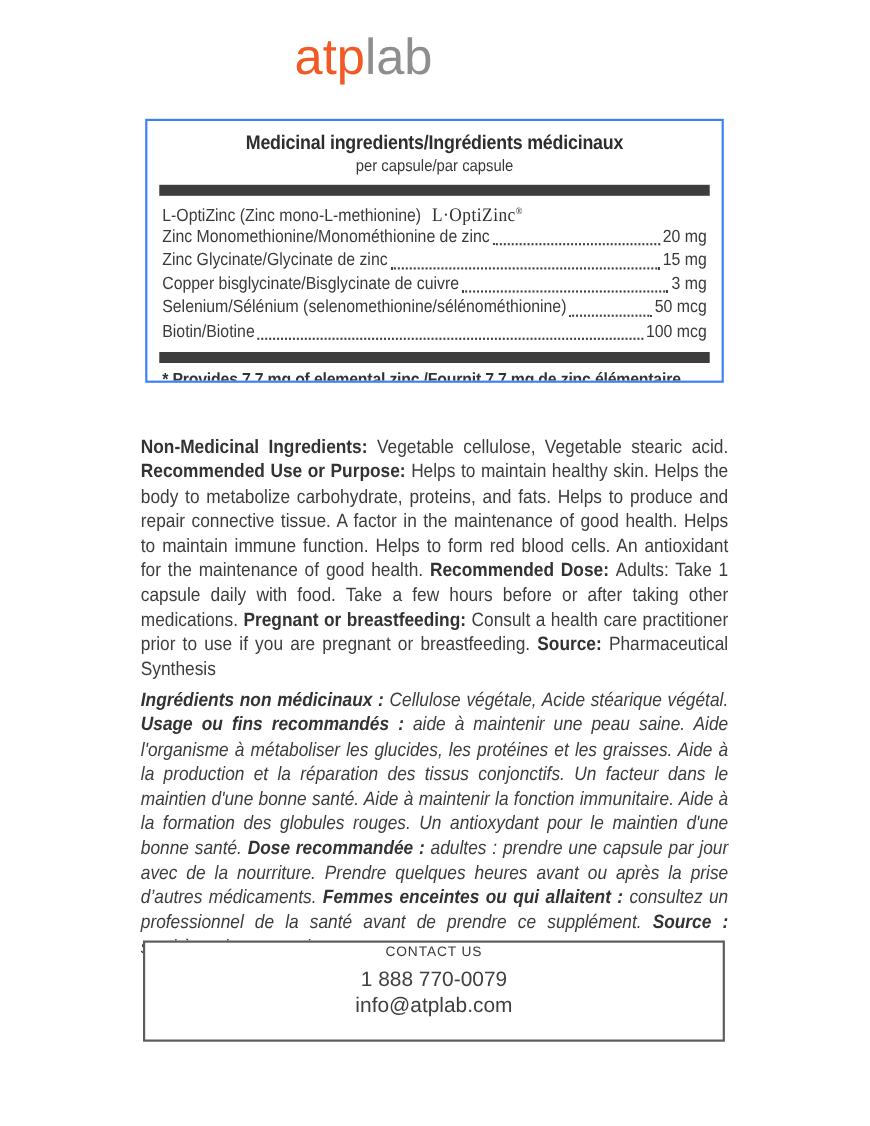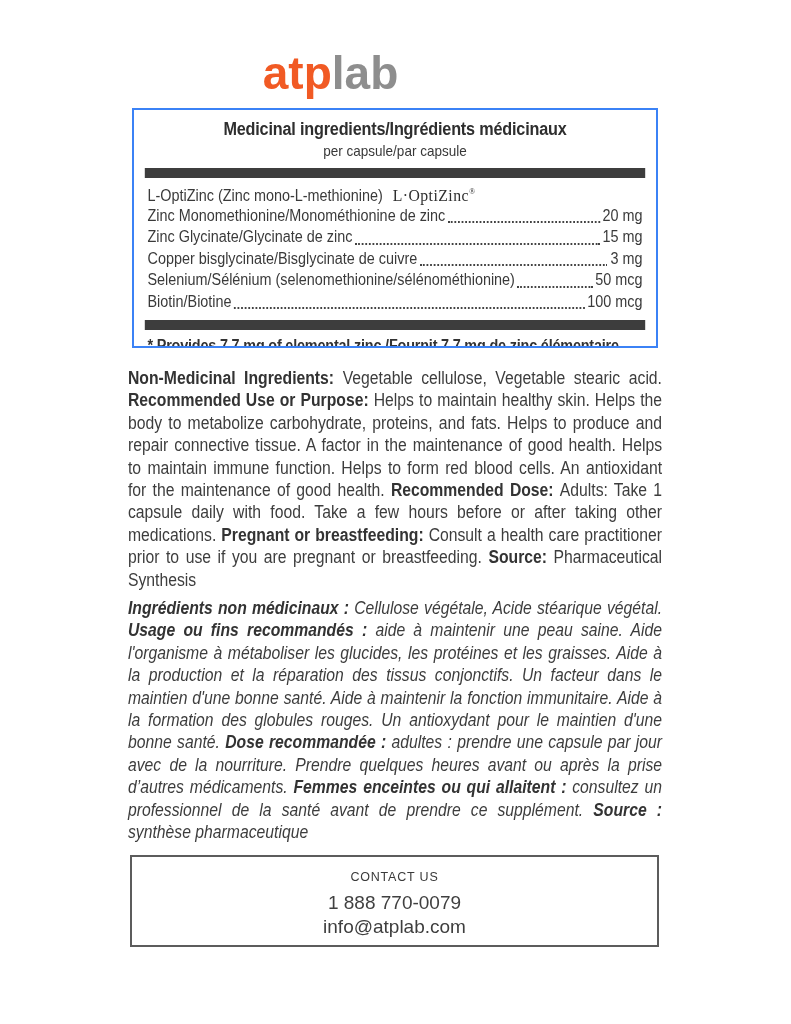--- a/index.html
+++ b/index.html
@@ -5,22 +5,22 @@
   html,body{margin:0;padding:0;background:#ffffff;}
   body{
     width:791px;height:1024px;position:relative;overflow:hidden;
     font-family:"Liberation Sans",sans-serif;color:#3d3d3d;
     -webkit-font-smoothing:antialiased;
   }
   .page{position:absolute;inset:0;background:#fff;}
 
   
   .logo{
-    position:absolute;top:50px;left:0;width:661px;text-align:center;
-    font-weight:bold;font-size:46px;letter-spacing:0px;line-height:1;
+    position:absolute;top:28px;left:0;width:661px;text-align:center;
+    font-weight:normal;font-size:46px;letter-spacing:0px;line-height:1;
   }
   .logo-atp{color:#F15A24;}
   .logo-lab{color:#8E8E8E;}
 
   
   .med-box{
     position:absolute;left:132px;top:108px;width:526px;height:240px;
     border:2px solid #3b82f6;box-sizing:border-box;background:#fff;overflow:hidden;
   }
   .med-inner{width:580px;transform:scaleX(0.9);transform-origin:0 0;}
@@ -37,35 +37,35 @@
   .leader{flex:1;border-bottom:2px dotted #424242;align-self:flex-end;margin:0 3px 5px;}
   .amount{white-space:nowrap;}
   .brand-serif{
     font-family:"Liberation Serif",serif;font-size:17.5px;margin-left:11px;
     letter-spacing:0.5px;color:#2f2f2f;
   }
   .brand-serif sup{font-size:9px;vertical-align:super;}
   .footnote{padding:7px 15px 0;font-weight:bold;font-size:16px;color:#333;letter-spacing:-0.2px;}
 
   
-  .para{position:absolute;left:128px;width:534px;}
+  .para{position:absolute;left:128px;width:534px;margin-top:28px;}
   .para-inner{
     width:594px;transform:scaleX(0.899);transform-origin:0 0;
     text-align:justify;font-size:17.5px;line-height:22.4px;color:#3d3d3d;
   }
   .para .b{font-weight:bold;color:#333333;}
   .para-en{top:367px;}
   .para-fr{top:597px;font-style:italic;}
 
   
   .contact{
     position:absolute;left:130px;top:855px;width:529px;height:92px;
     border:2px solid #5c5c5c;box-sizing:border-box;text-align:center;background:#fff;
   }
-  .contact-heading{margin-top:13px;font-size:12.5px;letter-spacing:0.8px;color:#3a3a3a;line-height:14px;}
+  .contact-heading{margin-top:1px;font-size:12.5px;letter-spacing:0.8px;color:#3a3a3a;line-height:14px;}
   .contact-phone{margin-top:8px;font-size:19px;color:#404040;line-height:21px;}
   .contact-email{margin-top:3px;font-size:19px;color:#3e3e3e;line-height:21px;}
 </style>
 </head>
 <body>
 
 <div class="page">
 
   <div class="logo">
     <span class="logo-atp">atp</span><span class="logo-lab">lab</span>

